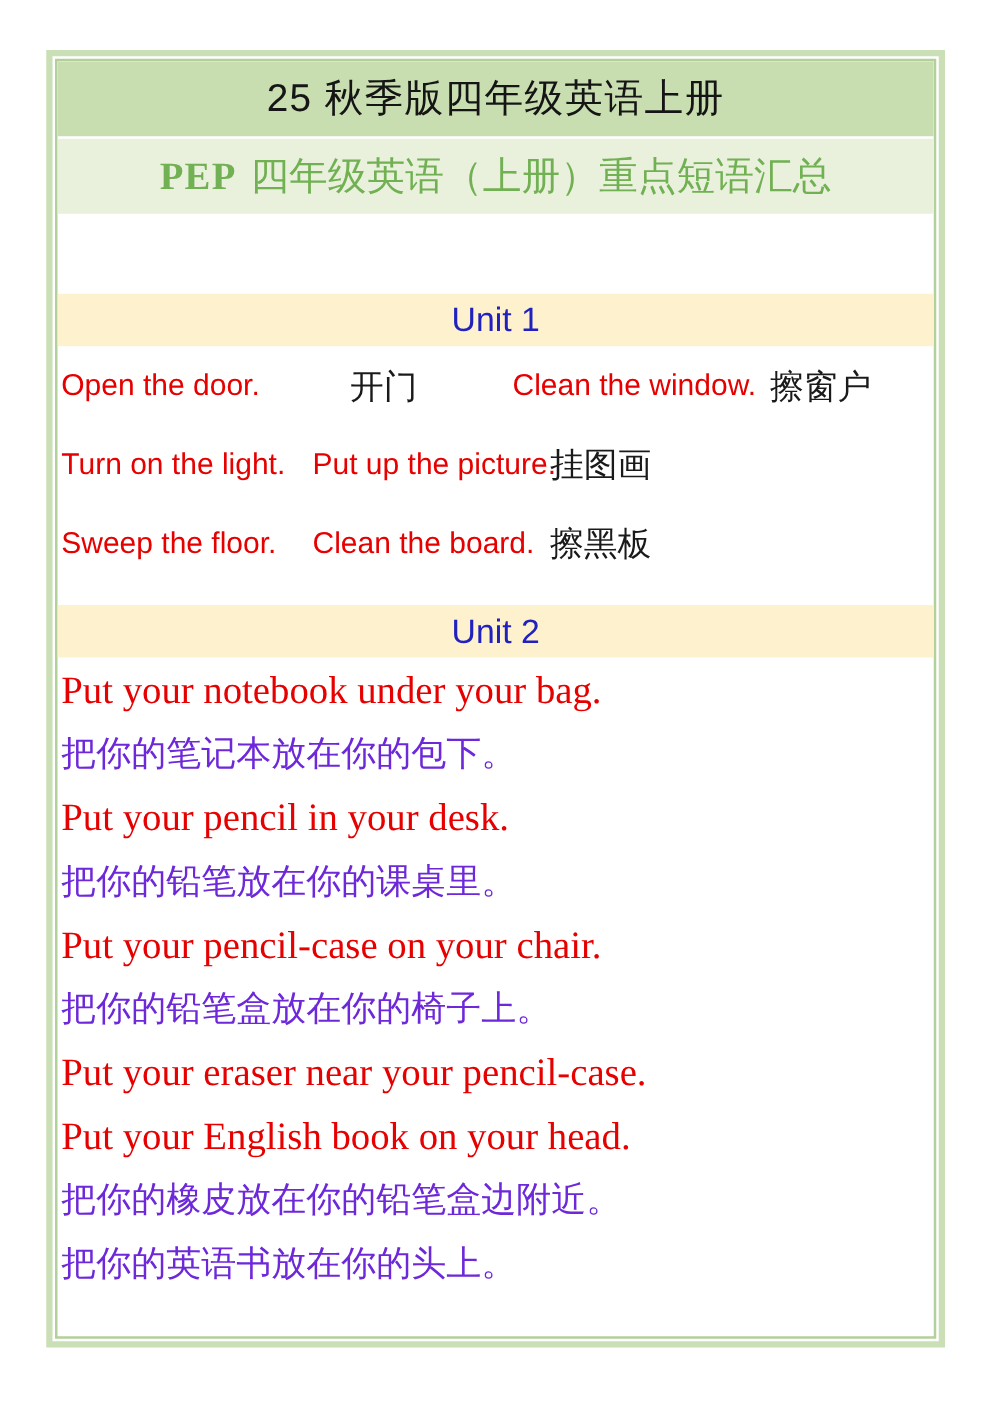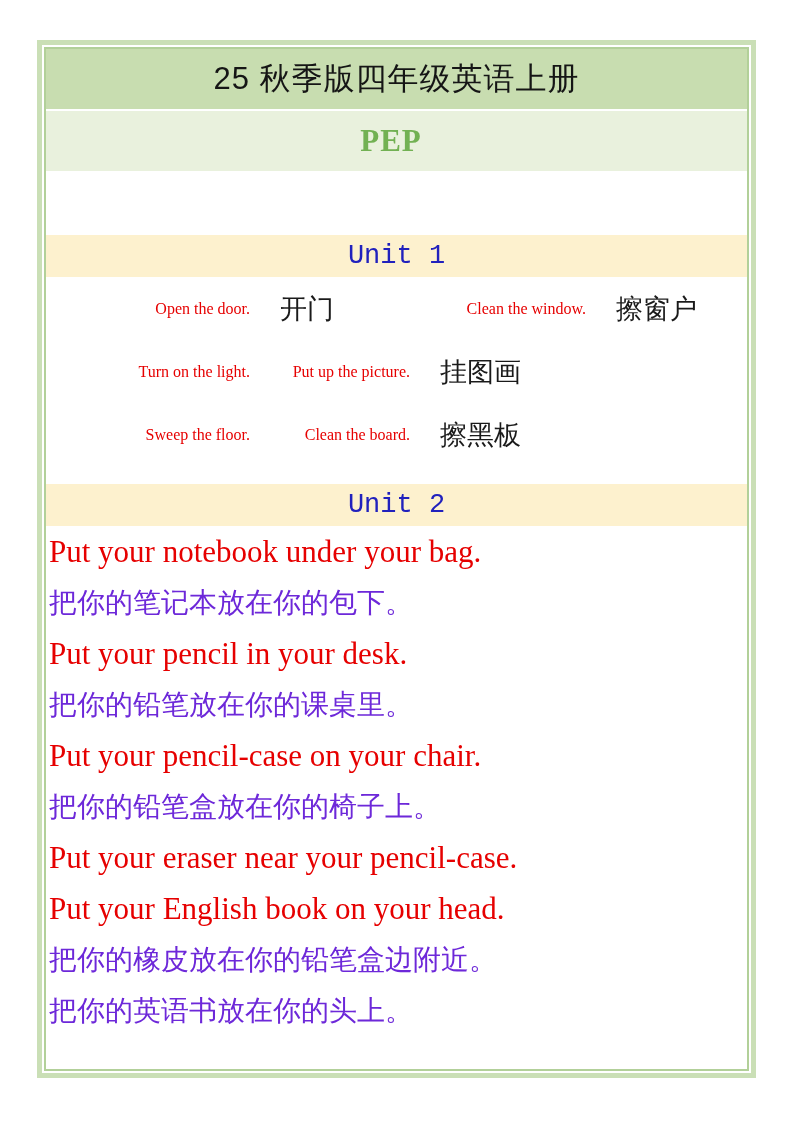--- a/index.html
+++ b/index.html
@@ -40,36 +40,35 @@
     display:flex; align-items:center; justify-content:center;
     font-family:"Liberation Serif", serif;
     font-size:31px; color:#72b153;
   }
   .subtitle-banner .pep { font-weight:bold; margin-right:11px; letter-spacing:1px; }
   .spacer { height:64px; }
   .unit-header {
     height:42px;
     background:#fdf1ce;
     display:flex; align-items:center; justify-content:center;
-    font-family:Liberation Mono, monospace;
+    font-family:Liberation Sans, sans-serif;
     font-size:27px; color:#2121bd;
   }
   .u1-row {
     height:63px;
     display:grid;
     grid-template-columns:201px 160px 176px 1fr;
     align-items:center;
     padding-left:3px;
   }
   .en-phrase {
     color:#e60000;
-    font-family:Liberation Serif, serif;
-    font-size:16px;
+    font-family:Liberation Sans, sans-serif;
+    font-size:24px;
     white-space:nowrap;
-    text-align:right;
   }
   .zh-phrase {
     color:#1a1a1a;
     font-size:27px;
     white-space:nowrap;
     margin-left:30px;
   }
   .u2-section { margin-top:18px; }
   .u2-line {
     height:51px;
@@ -85,20 +84,21 @@
 
 <div class="frame">
   <div class="frame-inner">
 
     <div class="title-banner">
       <span>25 秋季版四年级英语上册</span>
     </div>
 
     <div class="subtitle-banner">
       <span class="pep">PEP</span>
+      <span>四年级英语（上册）重点短语汇总</span>
     </div>
 
     <div class="spacer"></div>
 
     <div class="unit-header">
       <span>Unit 1</span>
     </div>
 
     <div>
       <div class="u1-row">

